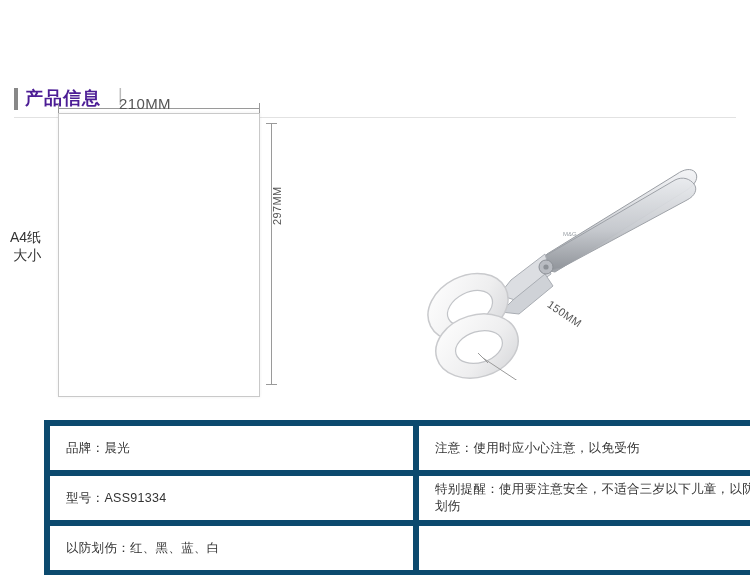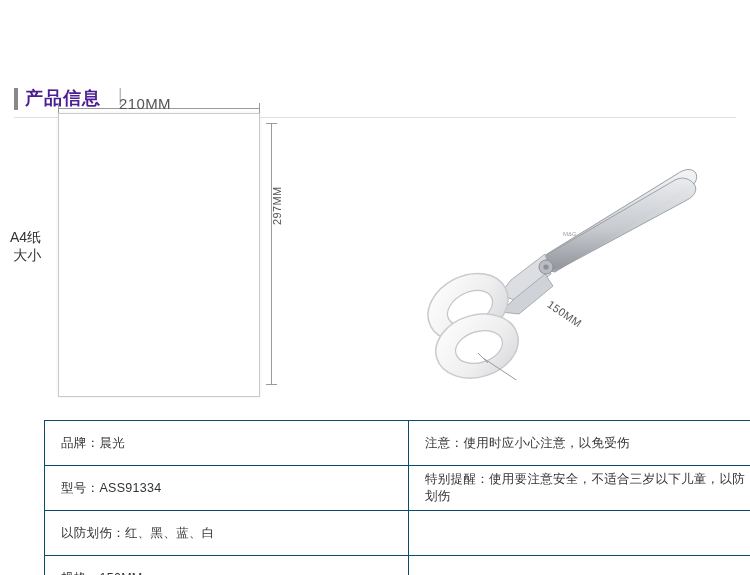--- a/index.html
+++ b/index.html
@@ -173,21 +173,21 @@
   
   .spec-table {
     position: absolute;
     left: 44px;
     top: 420px;
     width: 662px;
     border-collapse: collapse;
     table-layout: fixed;
   }
   .spec-table td {
-    border: 1px solid #0c4a6e;
+    border: 6px solid #0c4a6e;
     height: 44px;
     padding: 0 16px;
     font-size: 12.5px;
     color: #333;
     vertical-align: middle;
     letter-spacing: .3px;
     margin-top: 33px;
   }
   .spec-table td.left-col { width: 331px; }
   .spec-table td.right-col { width: 331px; }

